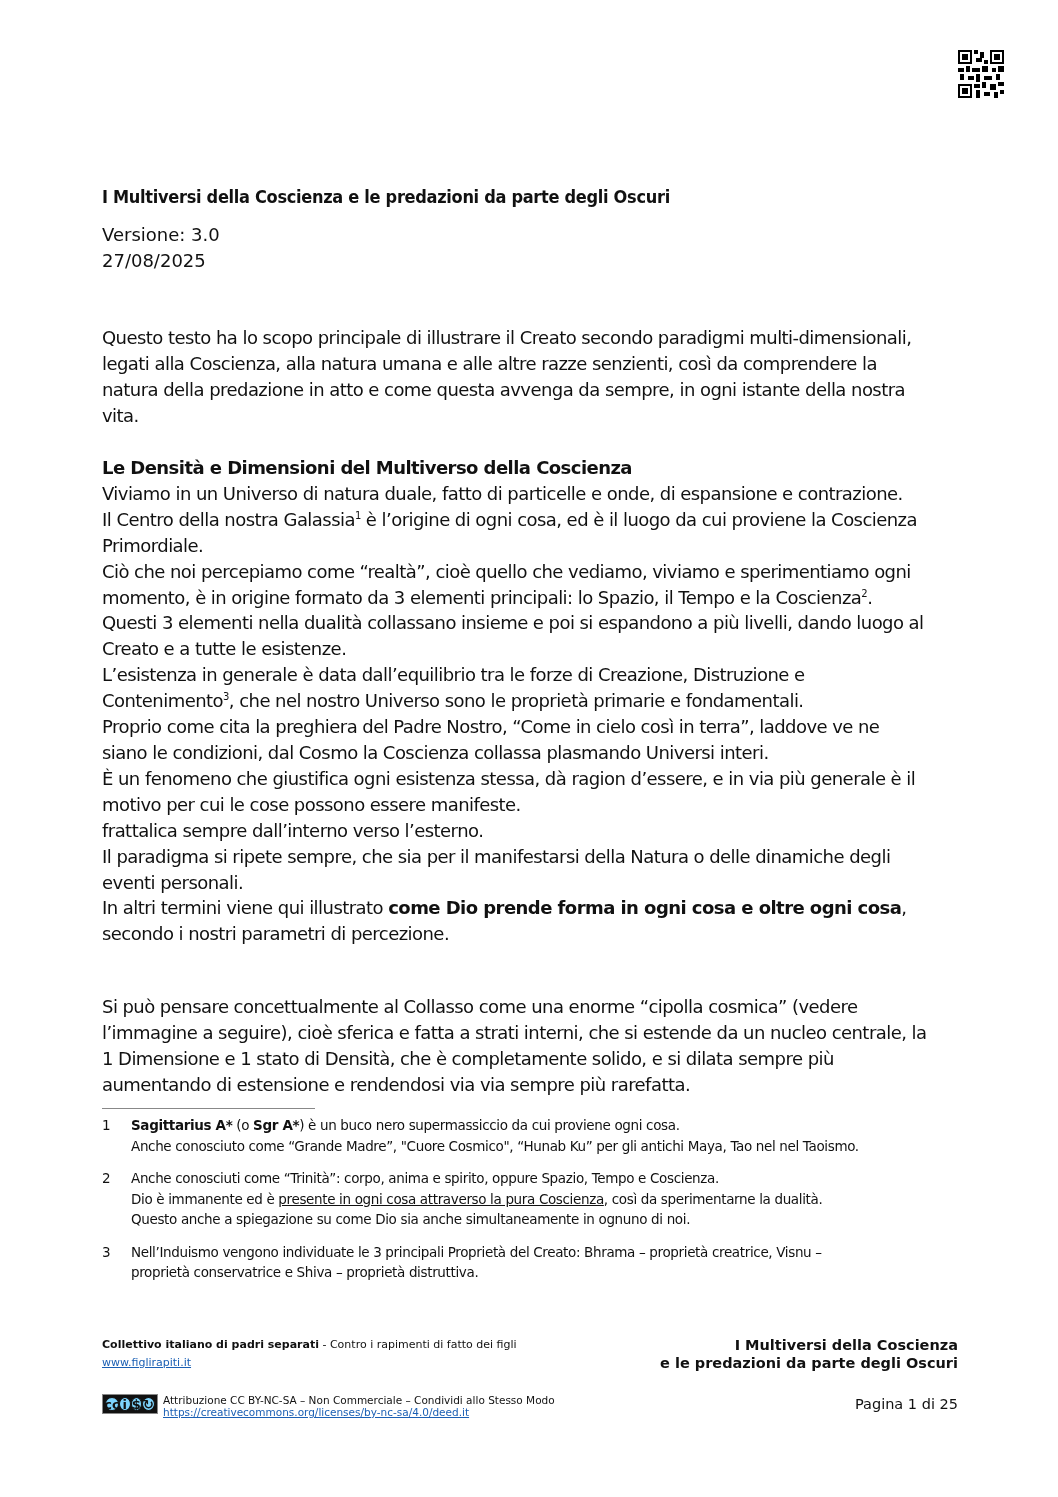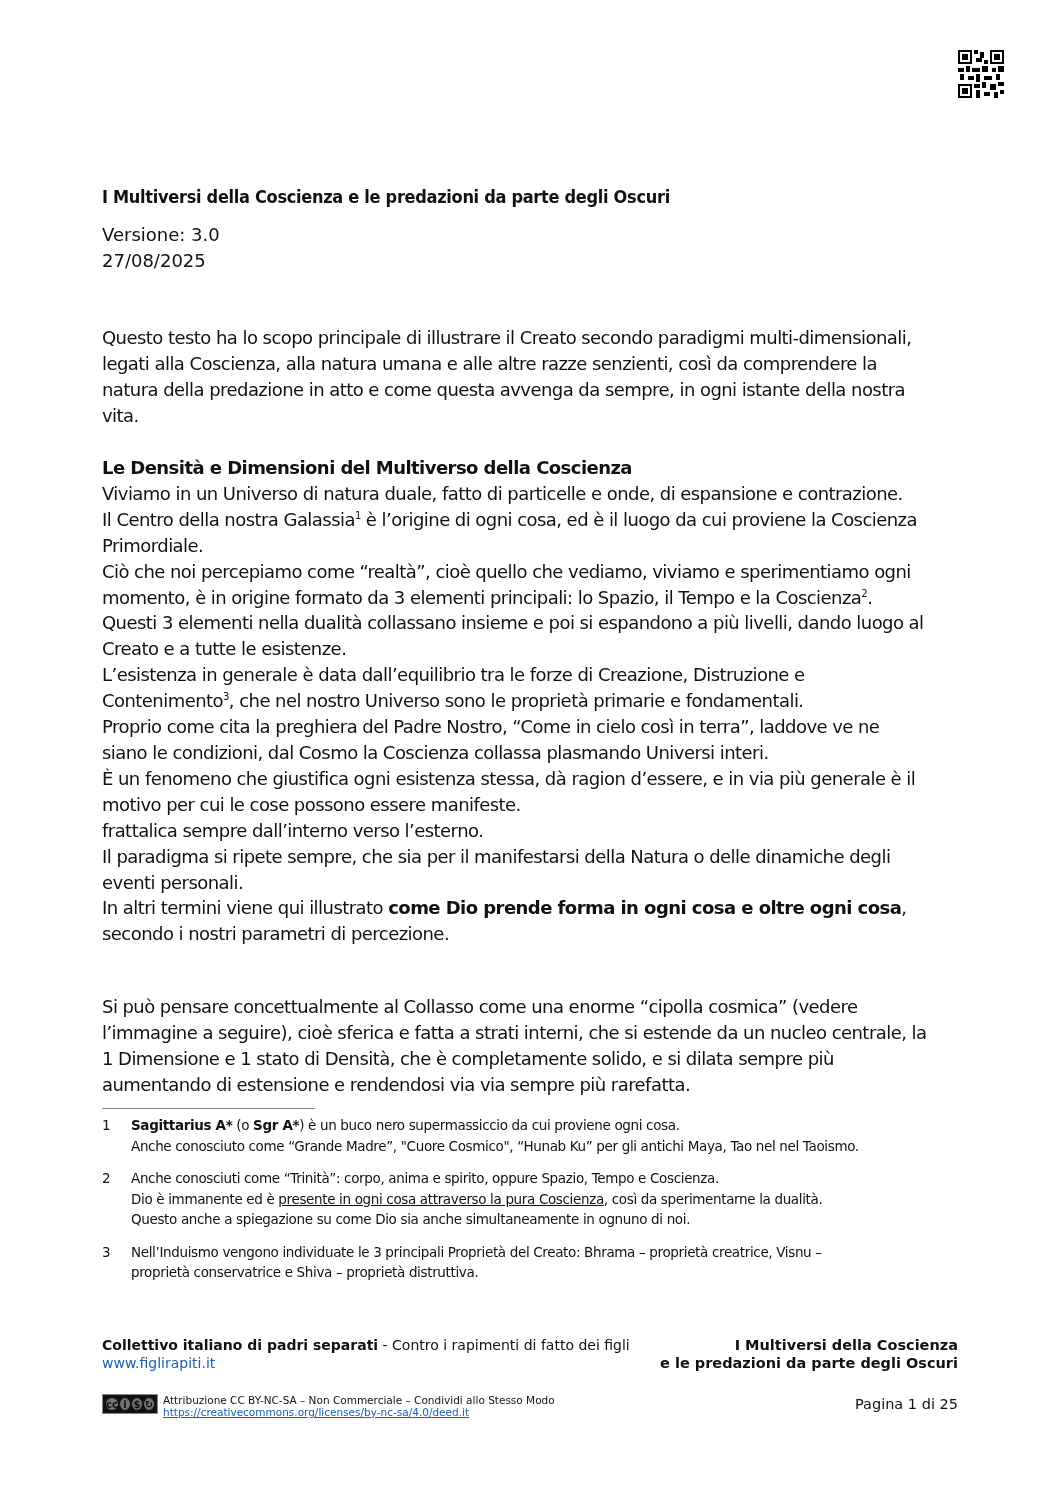--- a/index.html
+++ b/index.html
@@ -25,26 +25,26 @@
     .line { display: block; white-space: nowrap; }
     .heading { font-weight: bold; }
     sup { font-size: 10px; line-height: 0; vertical-align: super; }
     b { font-weight: bold; }
     .fn-rule { position: absolute; left: 102px; top: 1108px; width: 213px; height: 1px; background: #888; }
     .footnotes { position: absolute; left: 102px; top: 1115px; width: 860px; font-size: 13.5px; line-height: 20.5px; letter-spacing: -0.35px; }
     .fn { position: relative; padding-left: 29px; margin-bottom: 12px; }
     .fn-num { position: absolute; left: 0; top: 0; }
     .fn .line { white-space: nowrap; }
     .ul { text-decoration: underline; }
-    .footer-left { position: absolute; left: 102px; top: 1336px; font-size: 14px; line-height: 18px; white-space: nowrap; }
-    .footer-left a { color: #1a5fb4; }
+    .footer-left { position: absolute; left: 102px; top: 1336px; font-size: 11px; line-height: 18px; white-space: nowrap; }
+    .footer-left a { color: #1a5fb4; text-decoration: underline; }
     .footer-right { position: absolute; right: 100px; top: 1336px; font-size: 14.5px; line-height: 18px; text-align: right; font-weight: bold; white-space: nowrap; }
     .cc { position: absolute; left: 102px; top: 1394px; display: flex; align-items: flex-start; }
     .cc-badge { width: 56px; height: 20px; background: #111; border: 1px solid #888; display: flex; align-items: center; justify-content: space-around; box-sizing: border-box; padding: 0 2px; }
-    .cc-circle { width: 12px; height: 12px; border-radius: 50%; background: #737373; color: #111; font-size: 10px; font-weight: bold; display: flex; align-items: center; justify-content: center; border: 1px solid #111; }
+    .cc-circle { width: 12px; height: 12px; border-radius: 50%; background: #7dd3fc; color: #111; font-size: 13px; font-weight: bold; display: flex; align-items: center; justify-content: center; border: 1px solid #111; }
     .cc-text { margin-left: 5px; font-size: 10.5px; line-height: 12px; white-space: nowrap; }
     .cc-text a { color: #1a5fb4; text-decoration: underline; }
     .page-num { position: absolute; right: 100px; top: 1396px; font-size: 14.5px; }
   </style>
 </head>
 <body>
 
 <svg class="qr" viewBox="0 0 23 24">
   <rect x="0" y="0" width="7" height="7" fill="#000"></rect>
     <rect x="1" y="1" width="5" height="5" fill="#fff"></rect>

